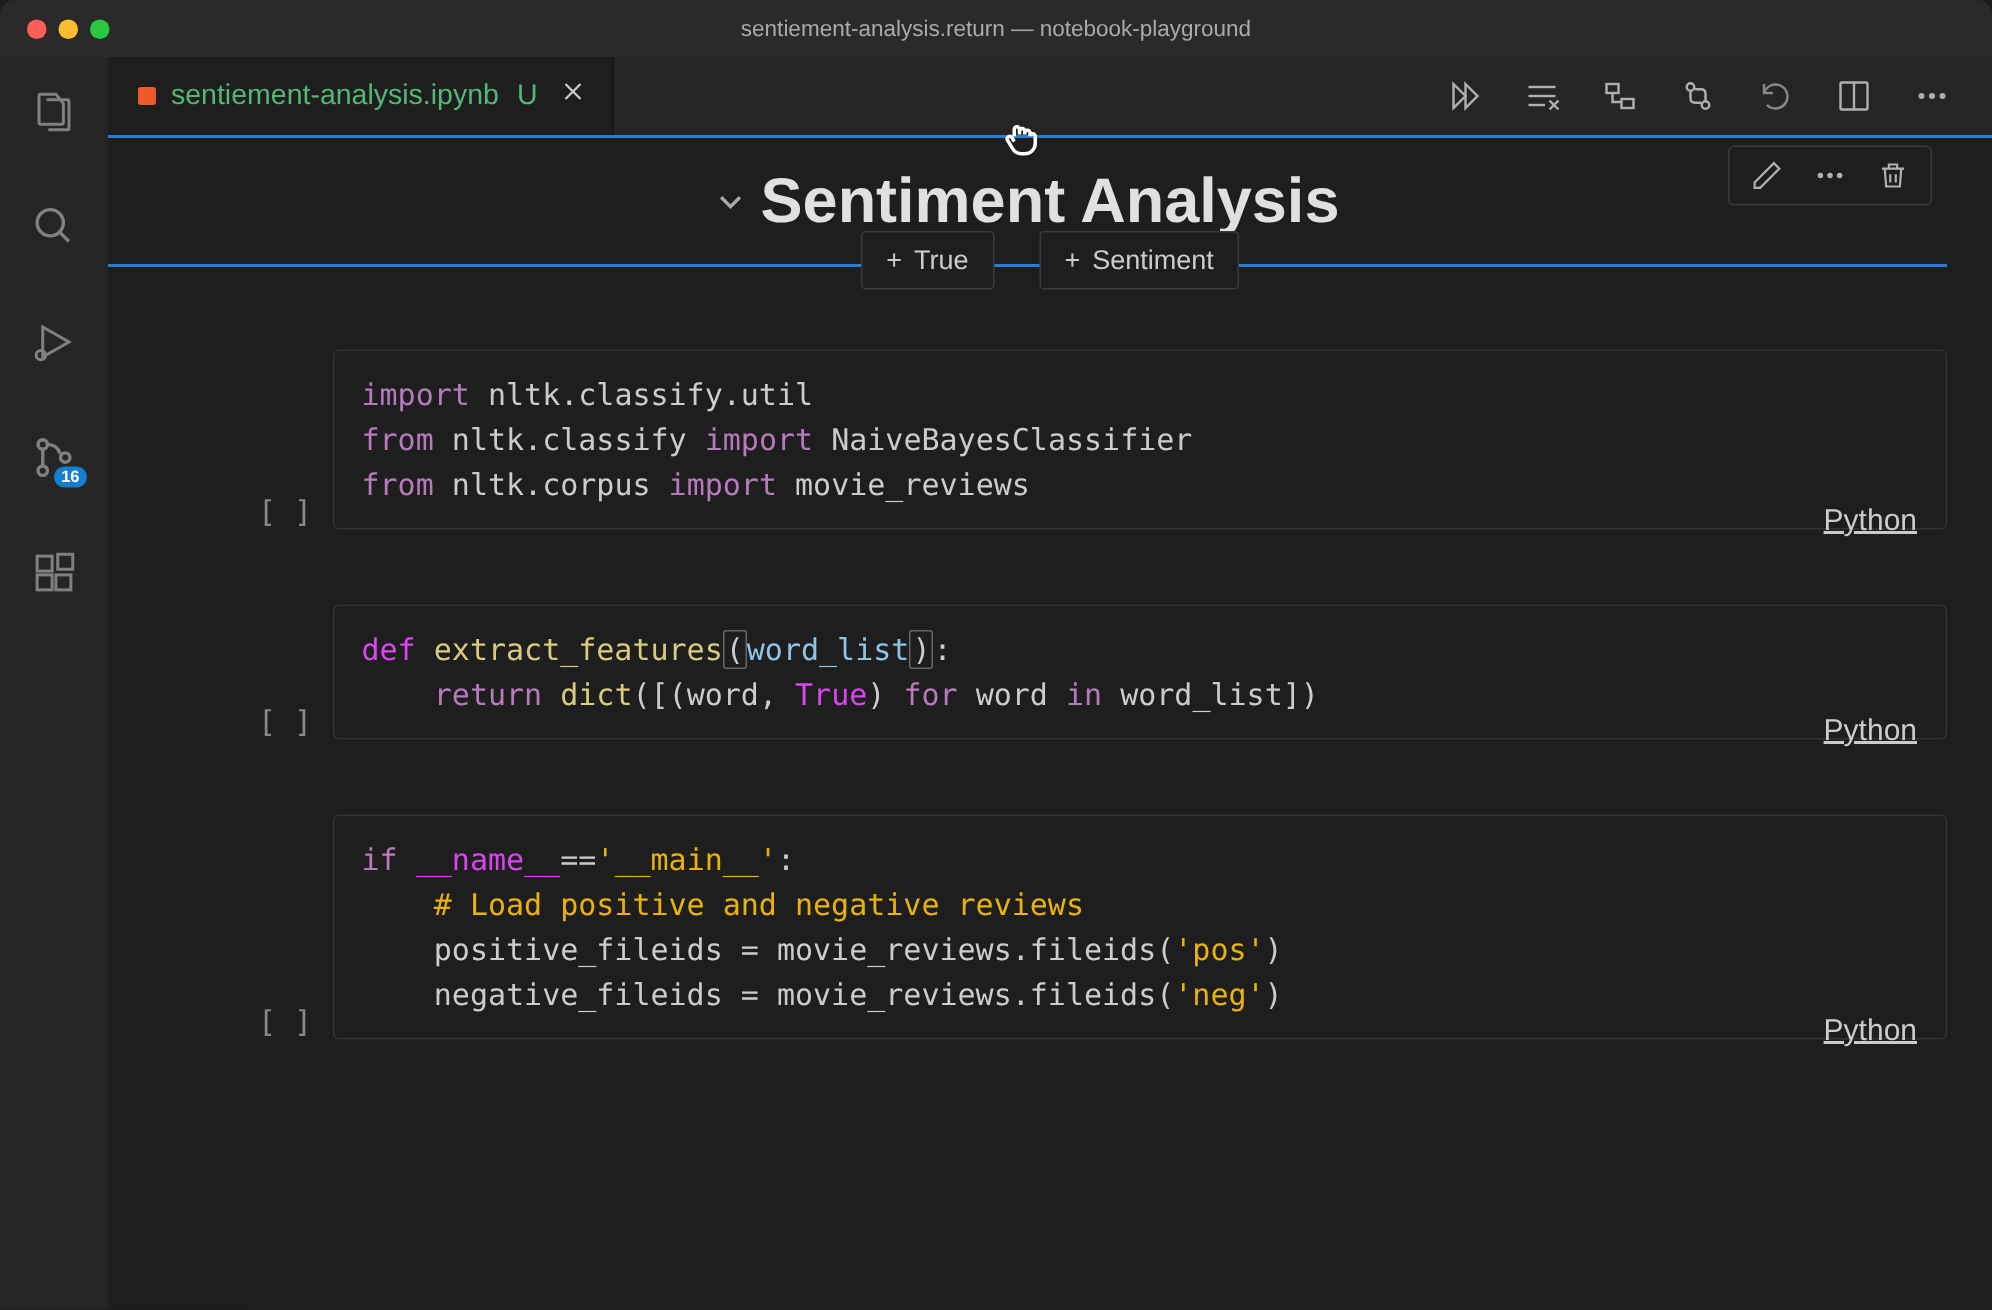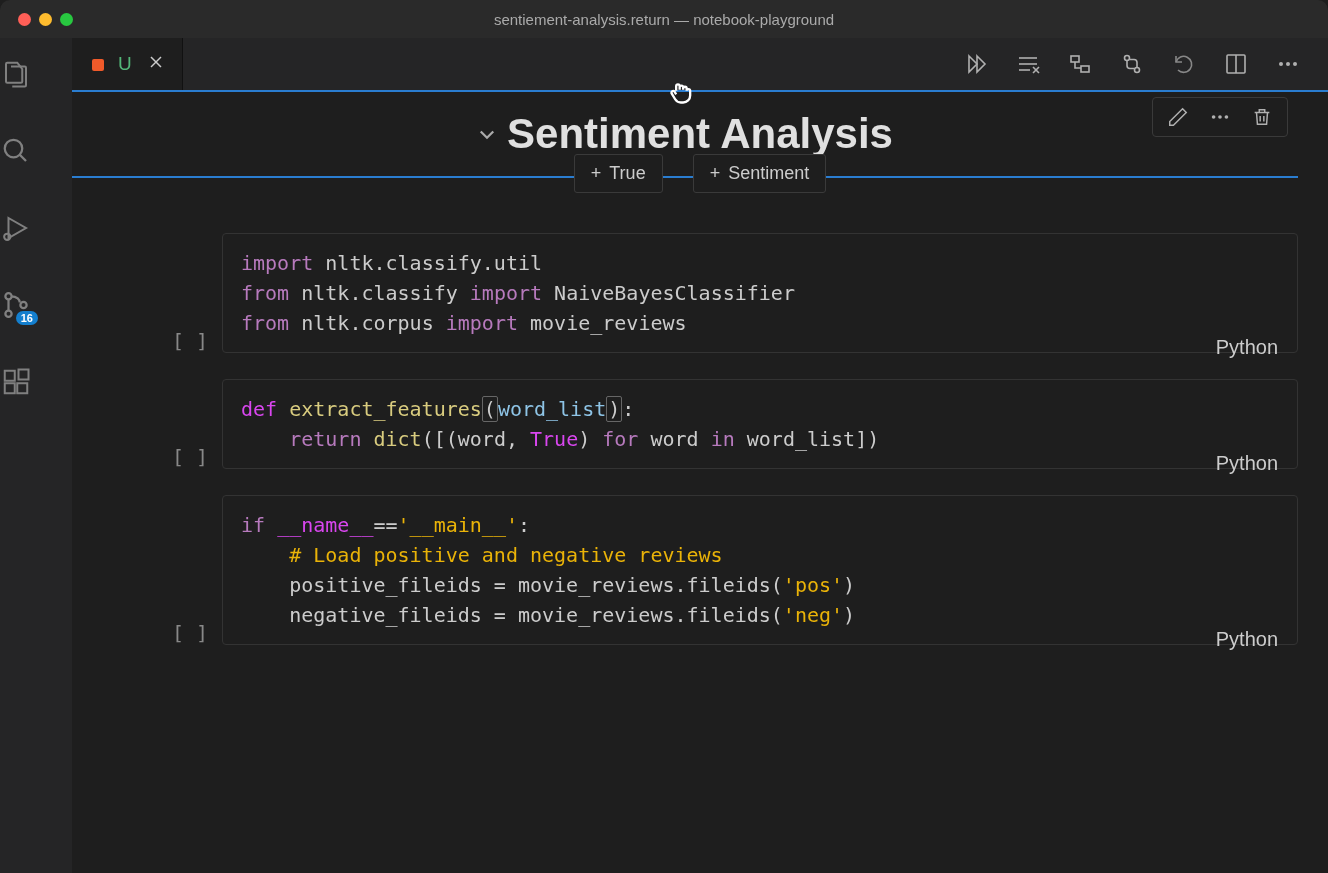--- a/index.html
+++ b/index.html
@@ -38,20 +38,21 @@
     }
     .main-area {
       display: flex;
       height: calc(100% - 38px);
     }
     .activity-bar {
       width: 72px;
       background: #252526;
       display: flex;
       flex-direction: column;
+      align-items: center;
       padding-top: 20px;
       gap: 45px;
     }
     .act-icon {
       width: 32px;
       height: 32px;
       color: #808080;
       display: flex;
       align-items: center;
       justify-content: center;
@@ -162,21 +163,21 @@
       font-size: 18px;
       display: flex;
       align-items: center;
       gap: 8px;
       cursor: pointer;
       border-radius: 3px;
     }
     .insert-btn .plus { font-size: 18px; font-weight: 300; }
     .cells-area { padding: 40px 30px 30px 50px; }
     .code-cell {
-      margin-bottom: 26px;
+      margin-bottom: 50px;
       position: relative;
     }
     .code-box {
       border: 1px solid #333;
       border-radius: 4px;
       padding: 14px 18px;
       font-family: "SF Mono", Monaco, Menlo, Consolas, monospace;
       font-size: 20px;
       line-height: 1.5;
       margin-left: 100px;
@@ -189,20 +190,21 @@
       font-family: monospace;
       font-size: 20px;
       color: #888;
     }
     .lang-label {
       position: absolute;
       right: 20px;
       bottom: -6px;
       font-size: 20px;
       color: #ccc;
+      text-decoration: underline;
     }
     
     .kw { color: #b77abd; }
     .fn { color: #d9cc7f; }
     .var { color: #8ec4e6; }
     .str { color: #eab308; }
     .cmt { color: #eab308; }
     .const { color: #d946ef; }
     .pln { color: #ccc; }
     .hand-cursor {
@@ -268,20 +270,21 @@
   </div>
 
   <div class="editor-area">
     <div class="tab-bar">
       <div class="tab">
         <span class="tab-icon">
           <svg viewBox="0 0 16 16" fill="#f05a2a">
               <rect x="2" y="2" width="12" height="12" rx="2"></rect>
             </svg>
         </span>
+        <span>sentiement-analysis.ipynb</span>
         <span class="tab-status">U</span>
         <span class="tab-close">
           <svg width="16" height="16" viewBox="0 0 16 16" stroke="currentColor" stroke-width="1.5">
               <line x1="3" y1="3" x2="13" y2="13"></line>
               <line x1="13" y1="3" x2="3" y2="13"></line>
             </svg>
         </span>
       </div>
       <div class="editor-actions">
         <span class="ea-icon">

